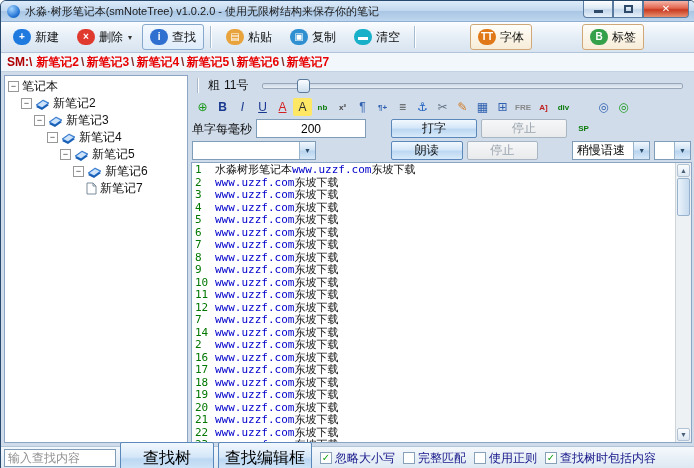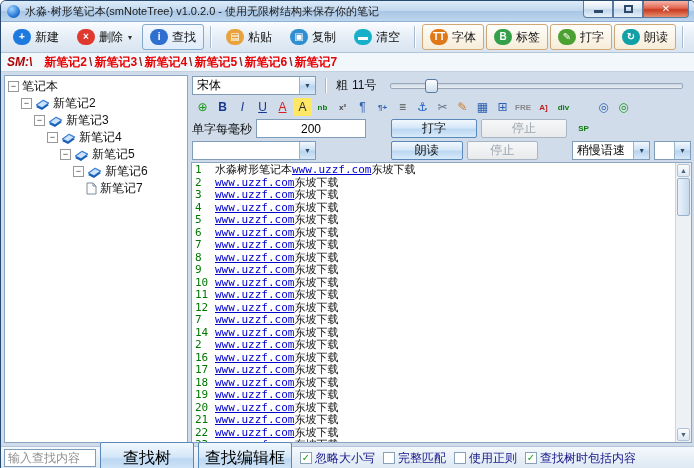--- a/index.html
+++ b/index.html
@@ -22,32 +22,32 @@
     background:linear-gradient(#f5b5a8,#e2654f 45%,#c83a20 55%,#e89070);}
   .glyph-min{width:9px;height:3px;background:#2e4a68;margin-top:5px;}
   .glyph-max{width:9px;height:8px;border:2px solid #2e4a68;box-sizing:border-box;}
   .wbtn.close span{color:#fff;font-size:10px;font-weight:bold;line-height:1;}
 
   
   .toolbar{height:30px;flex:0 0 30px;display:flex;align-items:center;padding:0 4px;gap:2px;
     background:linear-gradient(#fbfdff,#e7eff7 45%,#d8e4f0);border-bottom:1px solid #b2c4d8;}
   .tb-btn{display:flex;align-items:center;gap:4px;height:24px;padding:0 7px;font-size:12px;
     border:1px solid transparent;border-radius:3px;white-space:nowrap;}
-  .tb-btn.boxed-warm{border:1px solid #d0a878;background:linear-gradient(#fffef9,#f7ecd8);}
+  .tb-btn.boxed-warm{border:1px solid #d0a878;background:linear-gradient(#fffef9,#f7ecd8);margin-left:48px;}
   .tb-btn.boxed-blue{border:1px solid #86a8cc;background:linear-gradient(#f4f9ff,#dfecfa);}
   .tb-ico{min-width:16px;height:16px;border-radius:8px;color:#fff;font-size:10px;font-weight:bold;
     display:flex;align-items:center;justify-content:center;line-height:1;padding:0 1px;}
   .tb-label{color:#101010;}
   .tb-dd{font-size:8px;color:#333;margin-left:1px;}
   .tb-sep{width:0;height:22px;border-left:1px solid #a8bcd0;border-right:1px solid #fff;margin:0 4px;}
 
   
   .breadcrumb{height:18px;flex:0 0 18px;display:flex;align-items:center;padding:0 6px;font-size:12px;font-weight:bold;
     background:#f2f7fc;border-bottom:1px solid #c2d2e2;white-space:nowrap;}
-  .crumb-drive{color:#b00000;margin-right:10px;font-style:italic;}
+  .crumb-drive{color:#b00000;margin-right:2px;}
   .crumb{color:#e80000;margin:0 2px;}
   .crumb-sep{color:#803030;}
 
   
   .main{flex:1;display:flex;padding:3px;gap:3px;min-height:0;}
   .tree-panel{width:182px;flex:0 0 182px;background:#fff;border:1px solid #8aa6c4;overflow:hidden;padding-top:2px;}
   .tnode{display:flex;align-items:center;height:17px;font-size:12px;color:#111;white-space:nowrap;}
   .texp{width:11px;height:11px;flex:0 0 11px;border:1px solid #989898;background:#fff;color:#333;
     font-size:9px;line-height:9px;text-align:center;margin-right:3px;box-sizing:border-box;}
   .ticon{display:flex;margin-right:3px;}
@@ -79,32 +79,32 @@
     box-sizing:border-box;font-family:"Liberation Sans",sans-serif;}
   .pbtn{width:86px;height:19px;display:flex;align-items:center;justify-content:center;font-size:12px;color:#0a0a0a;
     border:1px solid #5a88ba;border-radius:2px;box-sizing:border-box;
     background:linear-gradient(#f2f8fe,#d5e7f8 45%,#bcd8f2 55%,#d8eafa);}
   .pbtn.disabled{color:#9aa4ae;border-color:#a8b6c4;background:linear-gradient(#f6f7f8,#e8eaec);}
 
   .editor-wrap{flex:1;display:flex;min-height:0;border:1px solid #8aa6c4;background:#fff;}
   .editor{flex:1;overflow:hidden;padding-top:1px;font-family:"DejaVu Sans Mono","Liberation Mono",monospace;font-size:11px;}
   .eline{display:flex;height:12.5px;line-height:12.5px;white-space:nowrap;}
   .enum{width:20px;flex:0 0 20px;color:#007800;padding-left:3px;}
-  .elink{color:#0000cc;text-decoration:underline;}
+  .elink{color:#0000cc;}
   .etext{color:#101010;}
   .vscroll{width:15px;flex:0 0 15px;background:#eef1f4;border-left:1px solid #cdd4da;display:flex;flex-direction:column;align-items:center;}
   .sarrow{width:13px;height:13px;margin:1px 0;display:flex;align-items:center;justify-content:center;font-size:7px;color:#4a607a;
     background:linear-gradient(#fafcfe,#dde8f2);border:1px solid #b0c2d4;border-radius:2px;box-sizing:border-box;}
   .sthumb{width:13px;height:38px;background:linear-gradient(90deg,#eaf2fa,#c6daee);border:1px solid #96b2cc;border-radius:2px;box-sizing:border-box;}
   .sarrow.bottom{margin-top:auto;}
 
   
   .statusbar{height:22px;flex:0 0 22px;display:flex;align-items:center;gap:4px;padding:0 3px;
     background:linear-gradient(#f4f8fc,#dce8f2);border-top:1px solid #b2c4d8;font-size:12px;}
-  .find-input{width:92px;height:18px;border:1px solid #7f9db9;font-size:12px;padding:0 3px;box-sizing:border-box;
+  .find-input{width:112px;height:18px;border:1px solid #7f9db9;font-size:12px;padding:0 3px;box-sizing:border-box;
     font-family:"Liberation Sans",sans-serif;}
   .find-input::placeholder{color:#909090;}
   .sbtn{height:32px;padding:0 4px;min-width:94px;display:flex;align-items:center;justify-content:center;font-size:16px;
     border:1px solid #5a88ba;border-radius:2px;box-sizing:border-box;
     background:linear-gradient(#f2f8fe,#d5e7f8 45%,#bcd8f2 55%,#d8eafa);}
   .cbs{display:flex;align-items:center;gap:8px;margin-left:4px;}
   .cb{display:flex;align-items:center;gap:3px;}
   .cbbox{width:12px;height:12px;border:1px solid #88a0b8;background:#fff;display:flex;align-items:center;justify-content:center;
     font-size:10px;line-height:1;color:#12a012;font-weight:bold;box-sizing:border-box;}
   .cblab{color:#17178a;white-space:nowrap;}
@@ -262,24 +262,20 @@
               <polyline points="7,1 7,4 10,4" fill="none" stroke="#7a8a9a"></polyline>
             </svg>
           </span>
           <span class="tlab">新笔记7</span>
         </div>
       </div>
 
     <div class="editor-panel">
 
       <div class="crow font-row">
-        <div class="combo font-combo">
-          <span class="val">宋体</span>
-          <span class="arrow">▼</span>
-        </div>
         <div class="vsep"></div>
         <span class="flabel">粗</span>
         <span class="flabel">11号</span>
         <div class="slider">
           <div class="slider-thumb"></div>
         </div>
       </div>
 
       <div class="format-row" id="formatRow">
           <span class="fico" style="color: rgb(24, 152, 24);">⊕</span>

